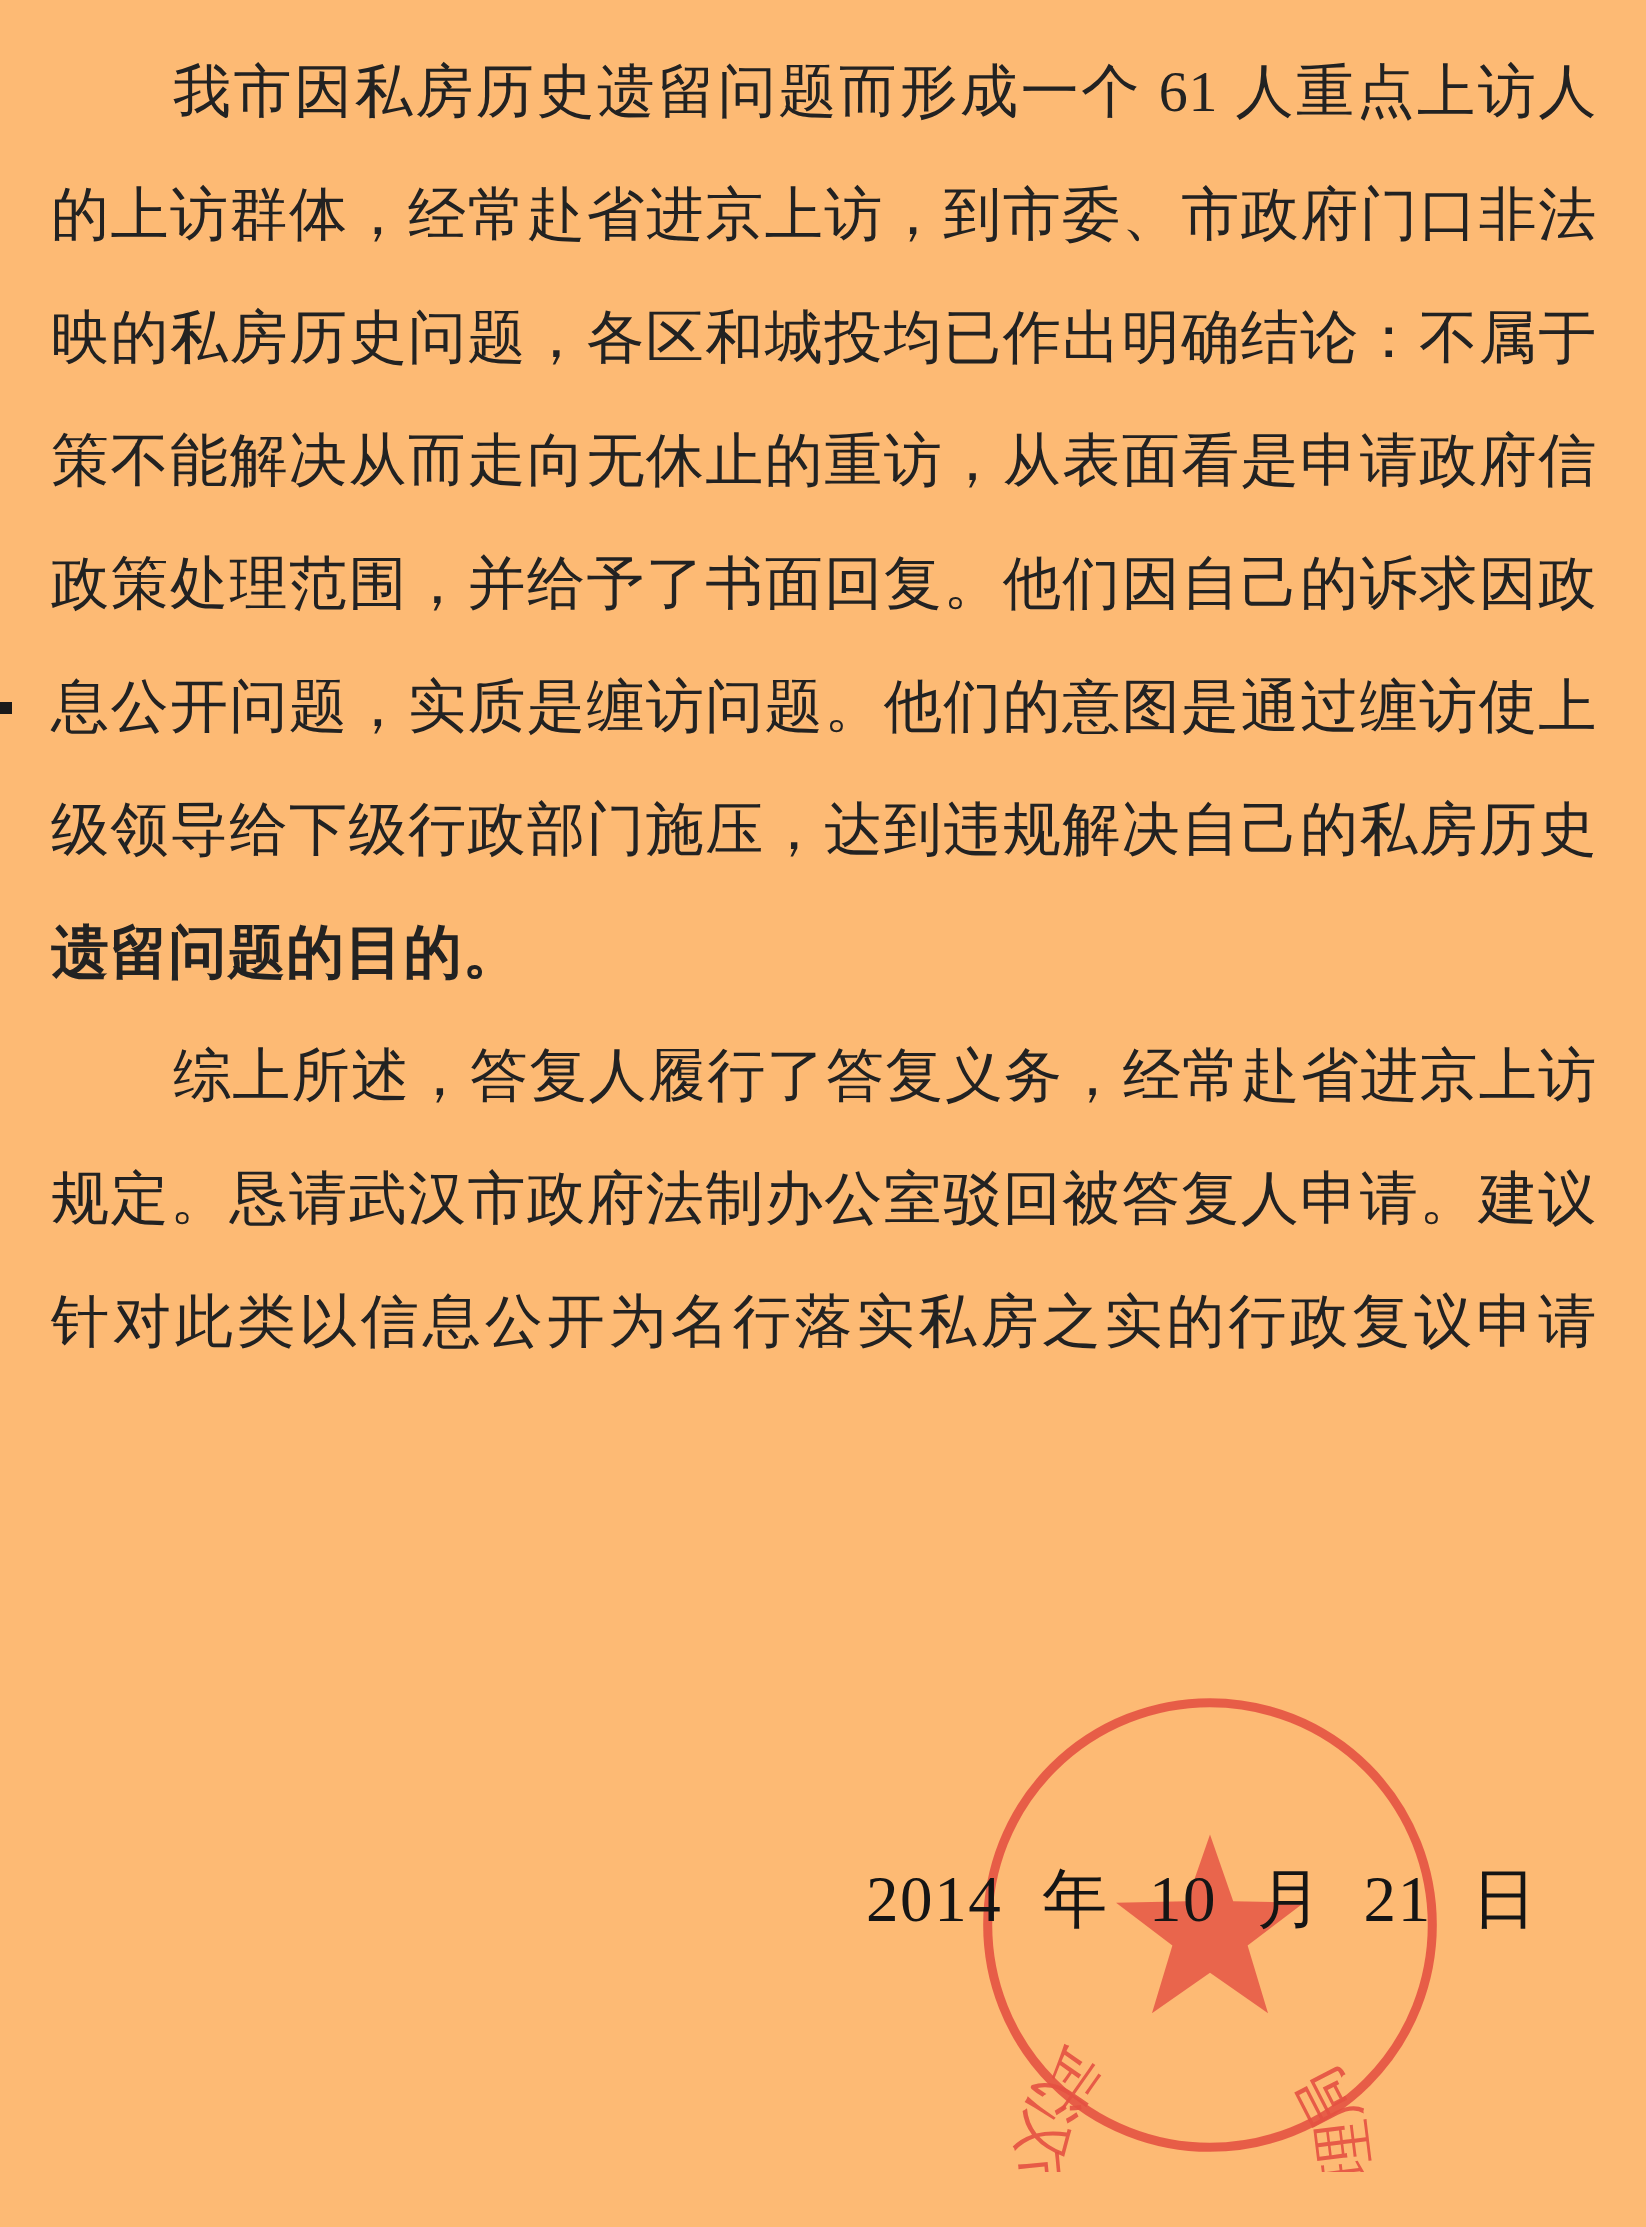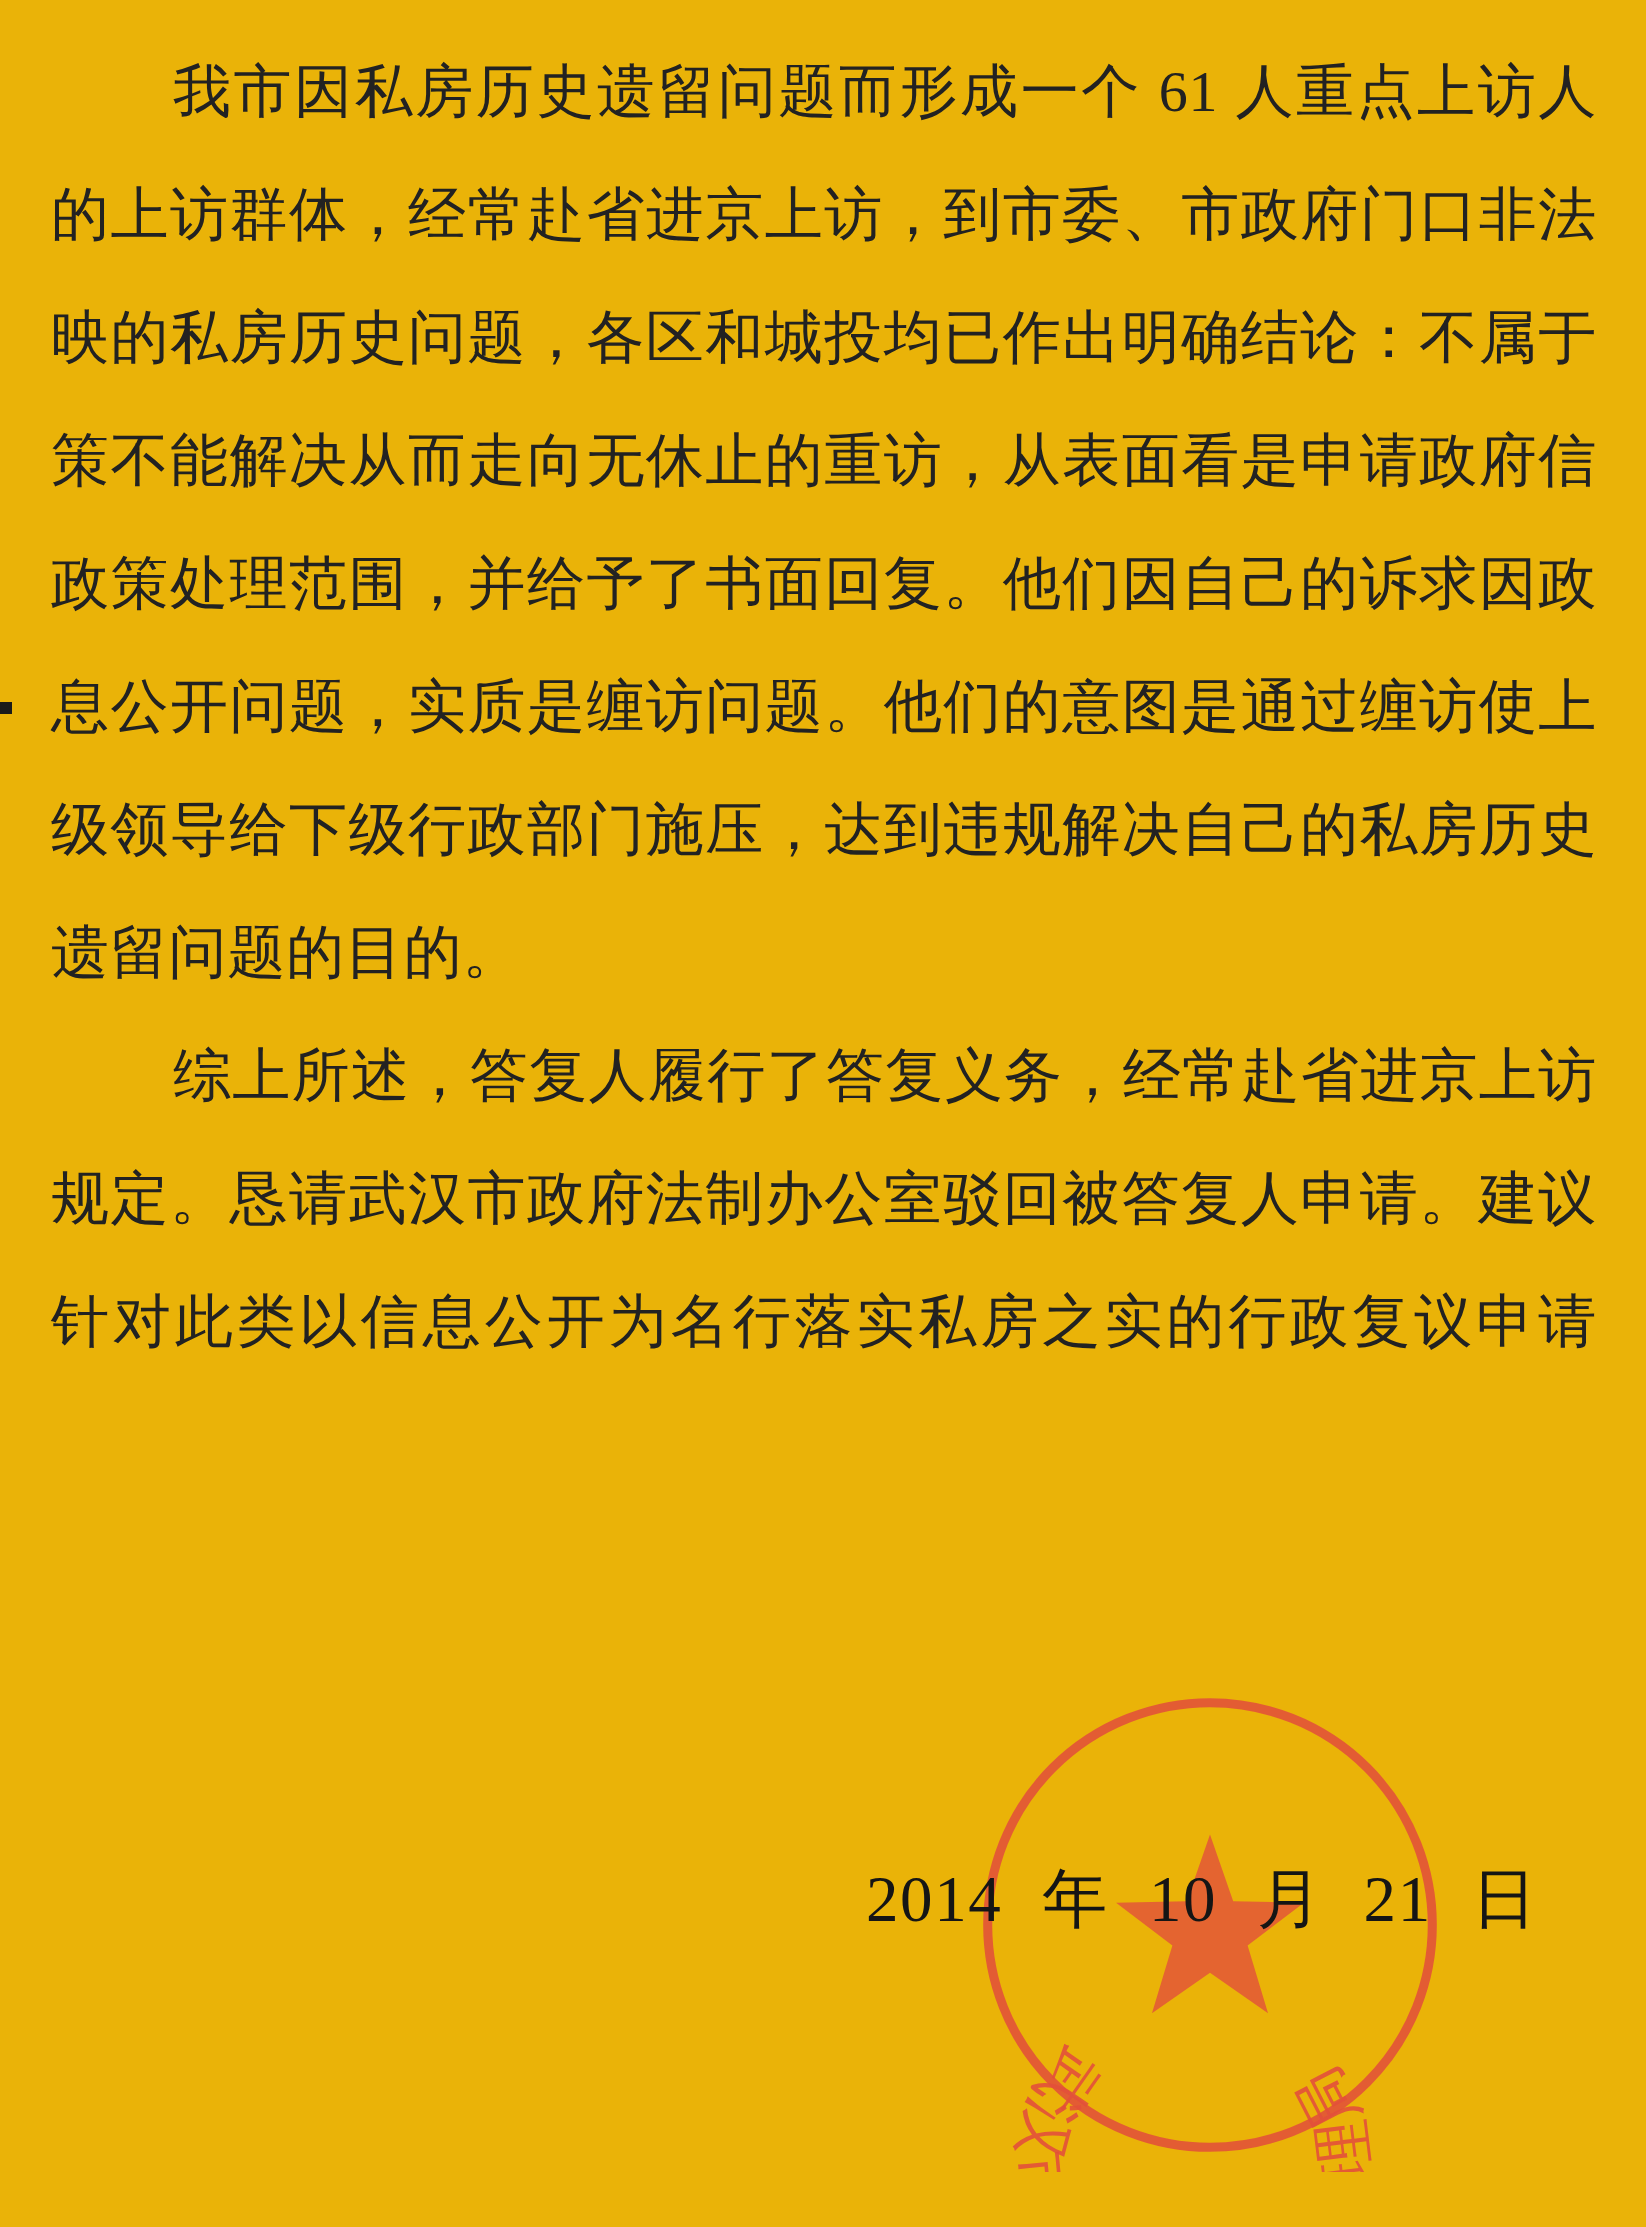--- a/index.html
+++ b/index.html
@@ -11,40 +11,41 @@
     height: 2227px;
     position: relative;
     background: #fbfbfb;
     font-family: "Liberation Serif", "DejaVu Serif", serif;
     color: #1f1f1f;
     overflow: hidden;
   }
   .page {
     position: absolute;
     inset: 0;
-    background: #eab308;
+    background: #fdba74;
     padding-left: 44px;
   }
   .body-lines {
     position: absolute;
     left: 51px;
     top: 30px;
     width: 1546px;
   }
   .line {
     height: 123px;
     line-height: 123px;
     font-size: 58px;
     letter-spacing: 0.8px;
     text-align: justify;
     text-align-last: justify;
     color: #222;
   }
   .line.short {
     text-align-last: left;
+    font-weight: bold;
   }
   .line.indent {
     text-indent: 122px;
   }
   .date {
     position: absolute;
     left: 866px;
     top: 1862px;
     font-size: 65px;
     line-height: 74px;

